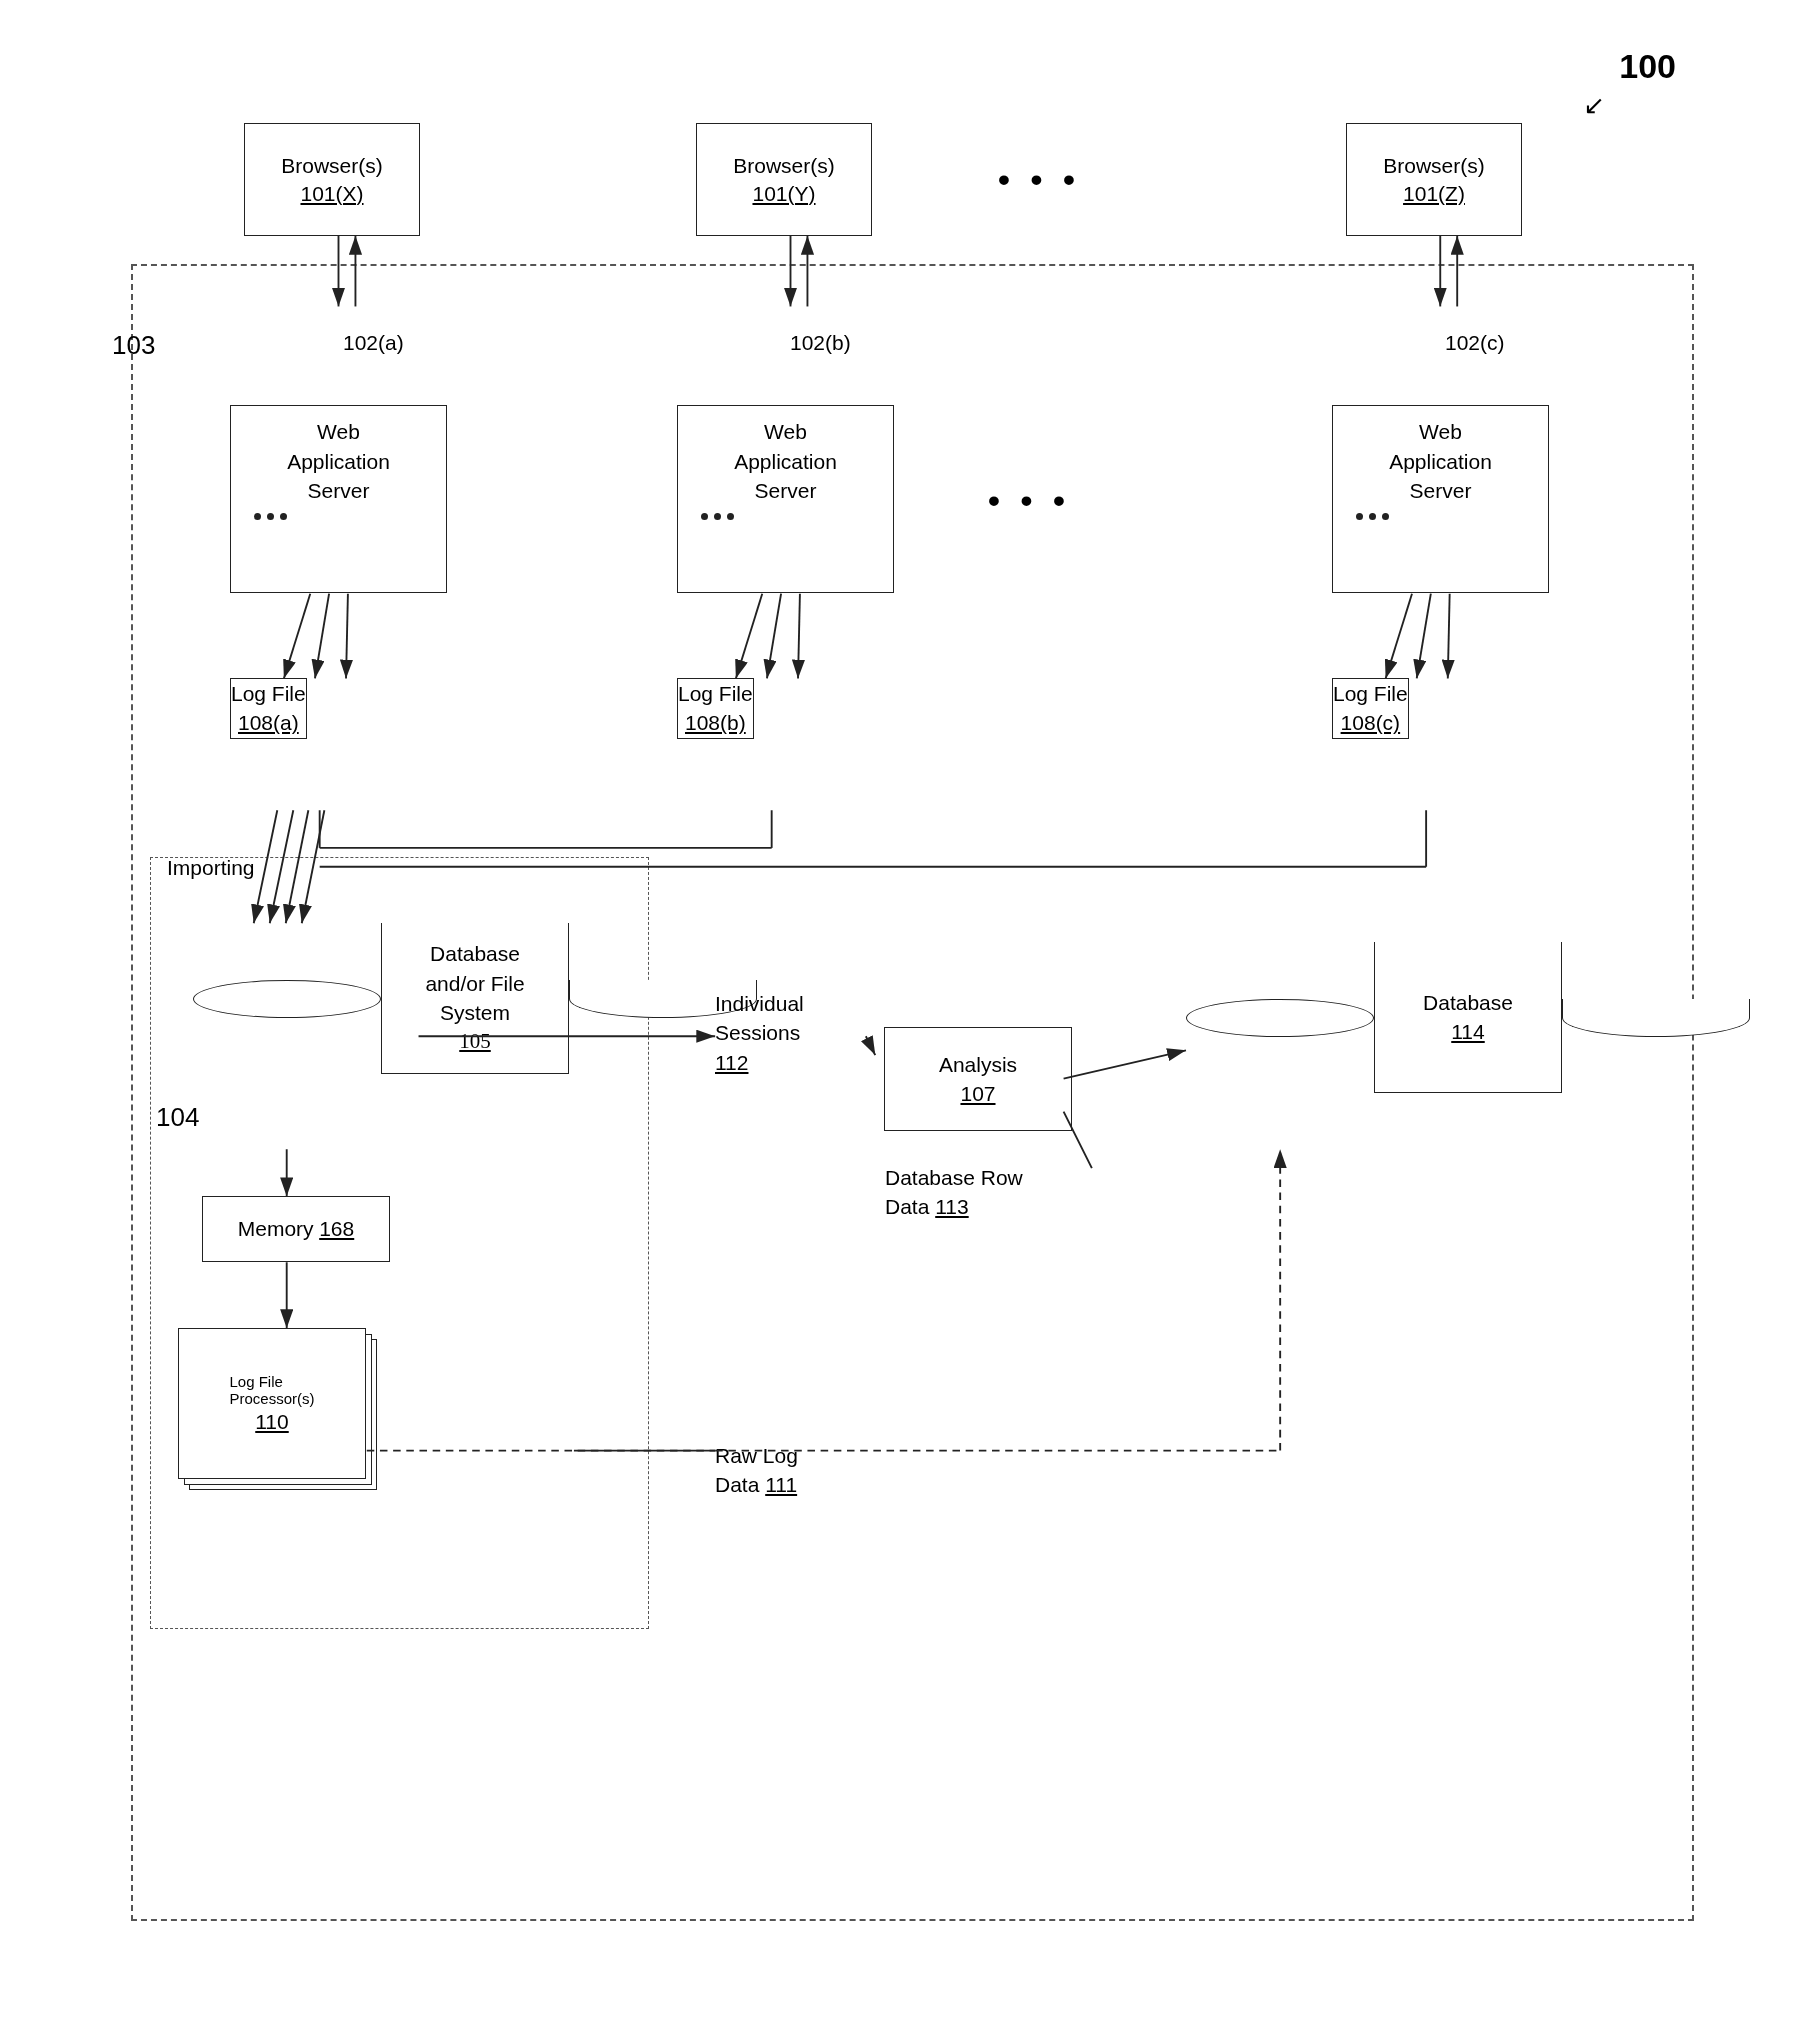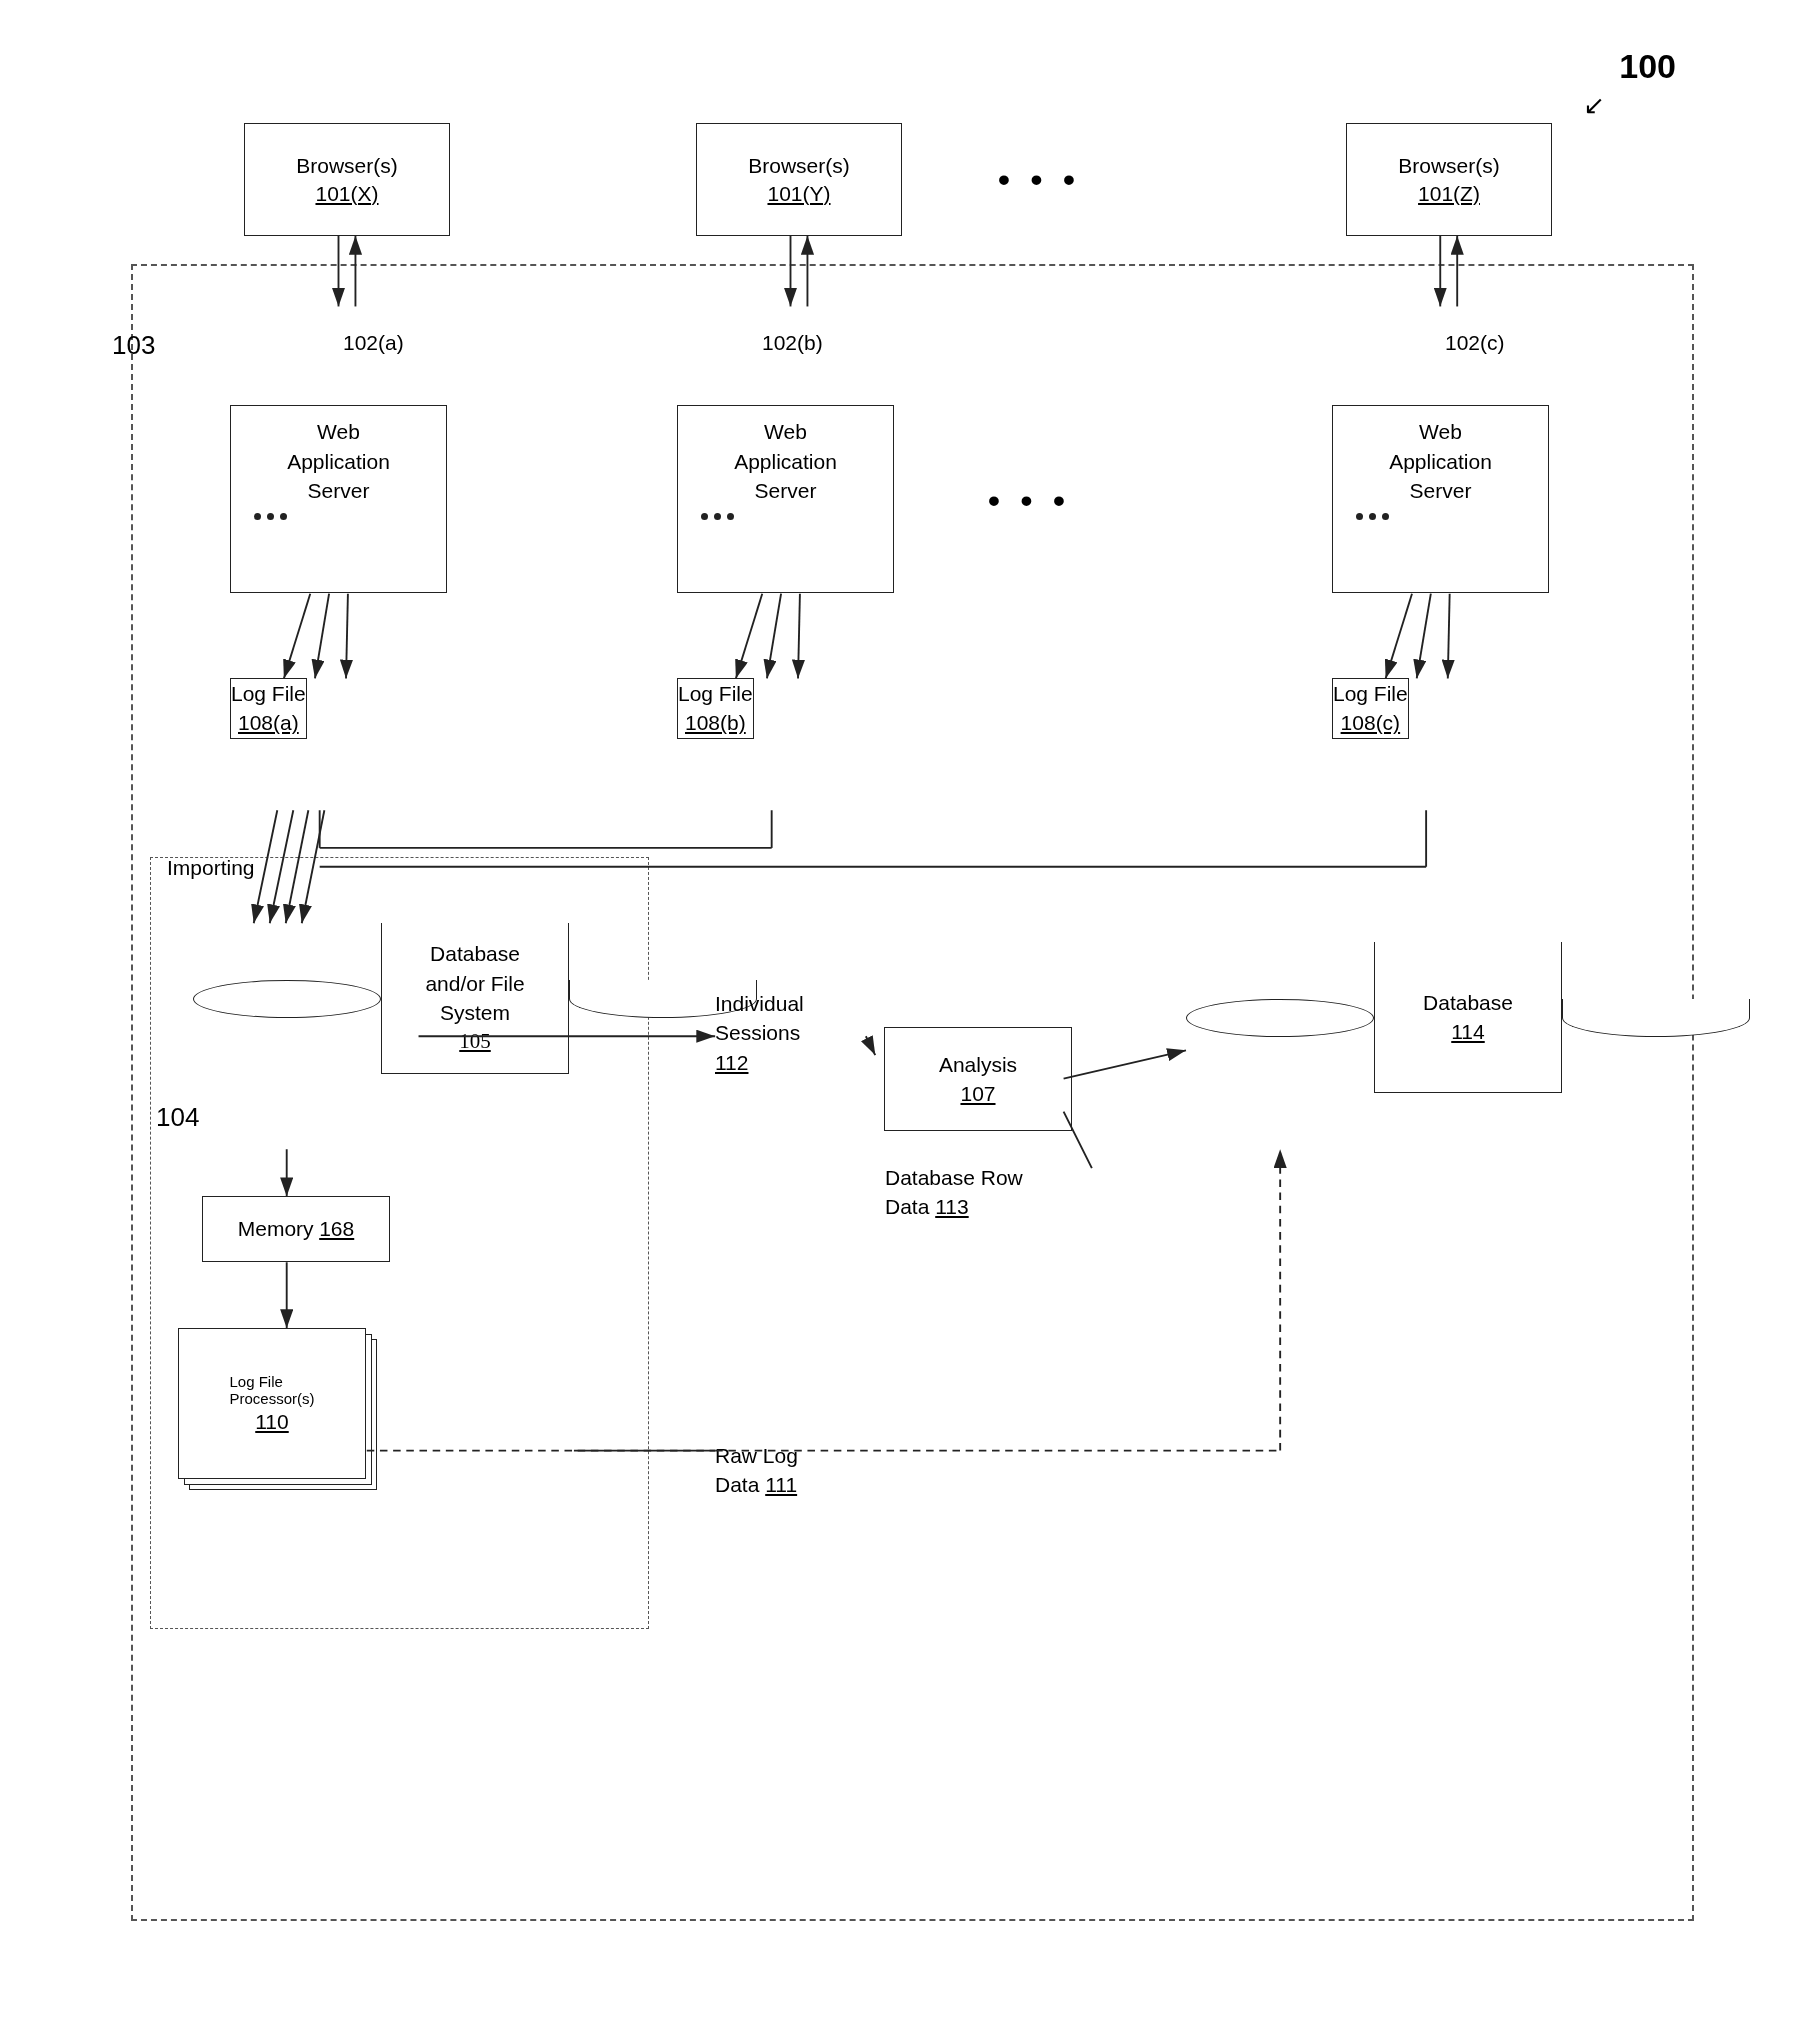--- a/index.html
+++ b/index.html
@@ -58,21 +58,21 @@
     .label-104 {
       position: absolute;
       top: 1064px;
       left: 100px;
       font-size: 26px;
     }
 
     
     .browser-box {
       position: absolute;
-      width: 206px;
+      width: 176px;
       height: 113px;
       border: 1.9px solid #222;
       background: #fff;
       display: flex;
       flex-direction: column;
       align-items: center;
       justify-content: center;
       font-size: 21px;
       text-align: center;
       line-height: 1.3;
@@ -259,21 +259,21 @@
     <span class="underline">101(Z)</span>
   </div>
 
   <div class="ellipsis-dots" style="top:122px; left:942px;">• • •</div>
 
   <div class="outer-boundary"></div>
 
   <div class="label-103">103</div>
 
   <div class="conn-label" style="top:290px; left:287px;">102(a)</div>
-  <div class="conn-label" style="top:290px; left:706px;">102(b)</div>
+  <div class="conn-label" style="top:290px; left:734px;">102(b)</div>
   <div class="conn-label" style="top:290px; left:1389px;">102(c)</div>
 
   <div class="was-box" style="top:367px; left:174px;">
     <div class="was-text">Web<br>Application<br>Server</div>
     <div class="was-dots">
       <div class="dot"></div>
         <div class="dot"></div>
         <div class="dot"></div>
     </div>
   </div>

